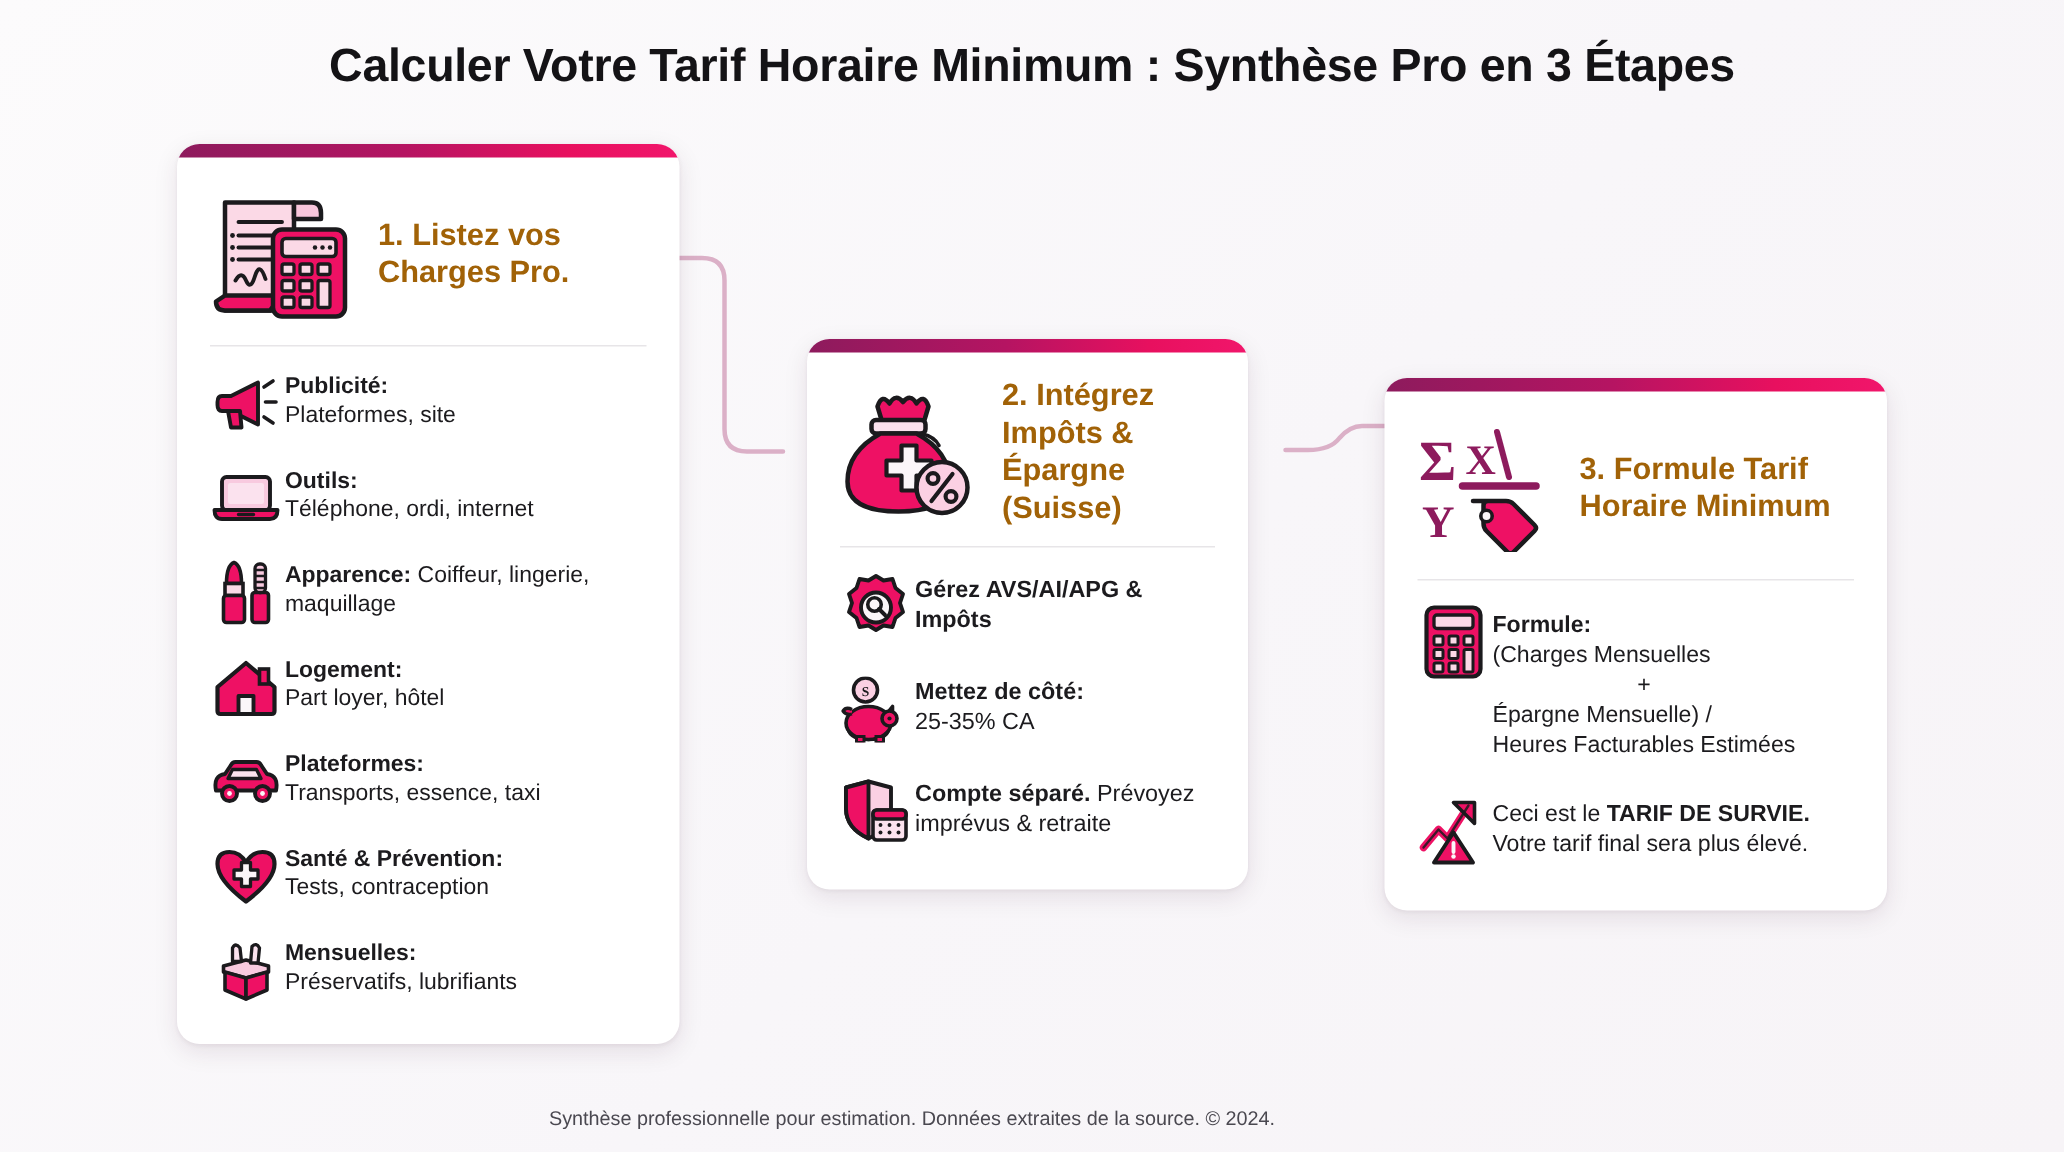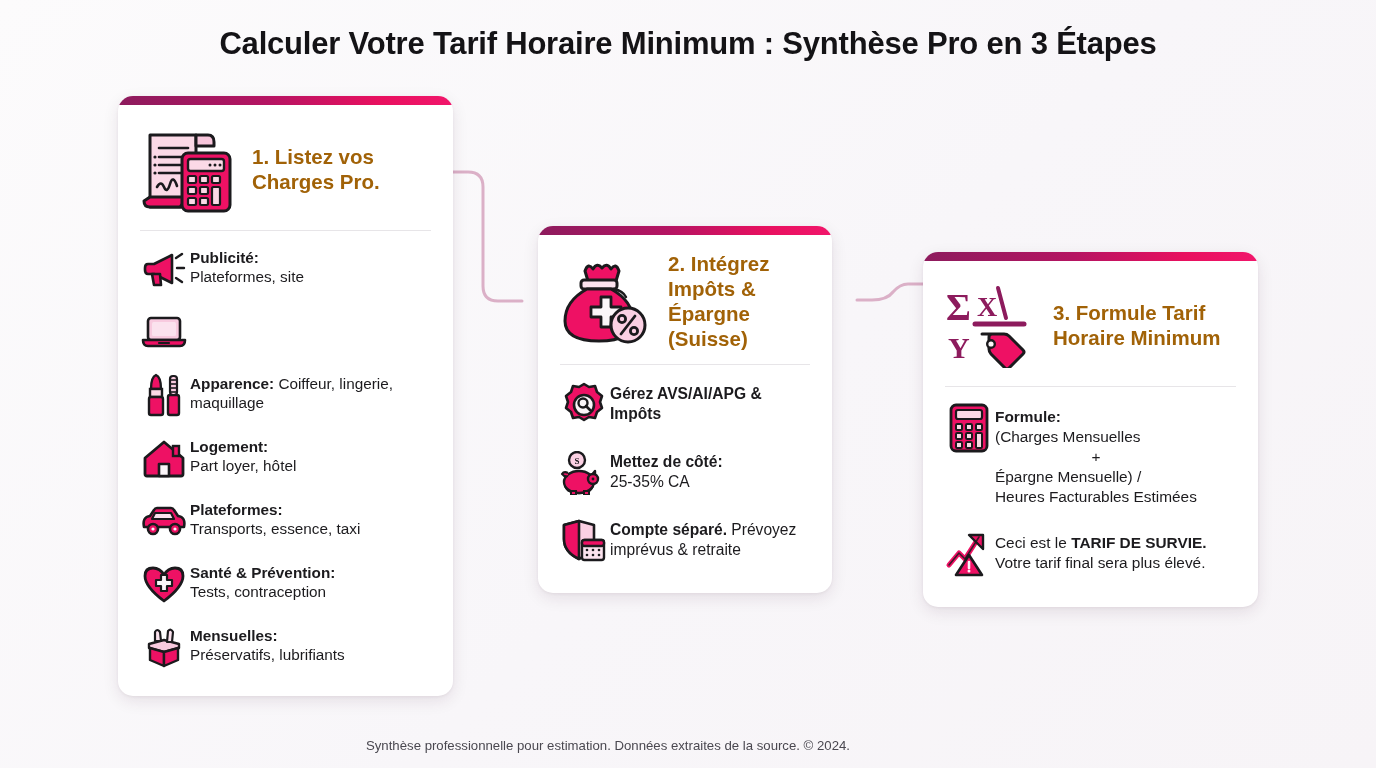--- a/index.html
+++ b/index.html
@@ -187,20 +187,24 @@
 
         <div class="item">
           <div class="item-icon">
             <svg width="46" height="36" viewBox="0 0 46 36">
               <rect x="7" y="4" width="32" height="22" rx="3" fill="#f8cadf" stroke="#1b1a1d" stroke-width="2.6"></rect>
               <rect x="11" y="8" width="24" height="14" rx="1.5" fill="#fbe2ee" stroke="none"></rect>
               <path d="M2 26 h42 q0 6 -5 6 h-32 q-5 0 -5 -6 z" fill="#ee1164" stroke="#1b1a1d" stroke-width="2.6" stroke-linejoin="round"></path>
               <line x1="18" y1="29" x2="28" y2="29" stroke="#1b1a1d" stroke-width="2.2" stroke-linecap="round"></line>
             </svg>
           </div>
+          <div class="item-text">
+            <b>Outils:</b><br>
+            <span>Téléphone, ordi, internet</span>
+          </div>
         </div>
 
         <div class="item">
           <div class="item-icon">
             <svg width="42" height="44" viewBox="0 0 42 44">
               <path d="M8 16 q0 -12 5 -14 q5 2 5 14 z" fill="#ee1164" stroke="#1b1a1d" stroke-width="2.4" stroke-linejoin="round"></path>
               <rect x="7" y="16" width="12" height="8" fill="#fbd9e6" stroke="#1b1a1d" stroke-width="2.4"></rect>
               <rect x="6" y="24" width="14" height="18" rx="2" fill="#ee1164" stroke="#1b1a1d" stroke-width="2.4"></rect>
               <rect x="25" y="22" width="11" height="20" rx="2" fill="#ee1164" stroke="#1b1a1d" stroke-width="2.4"></rect>
               <rect x="27" y="3" width="7" height="19" rx="3" fill="#f8cadf" stroke="#1b1a1d" stroke-width="2.2"></rect>

